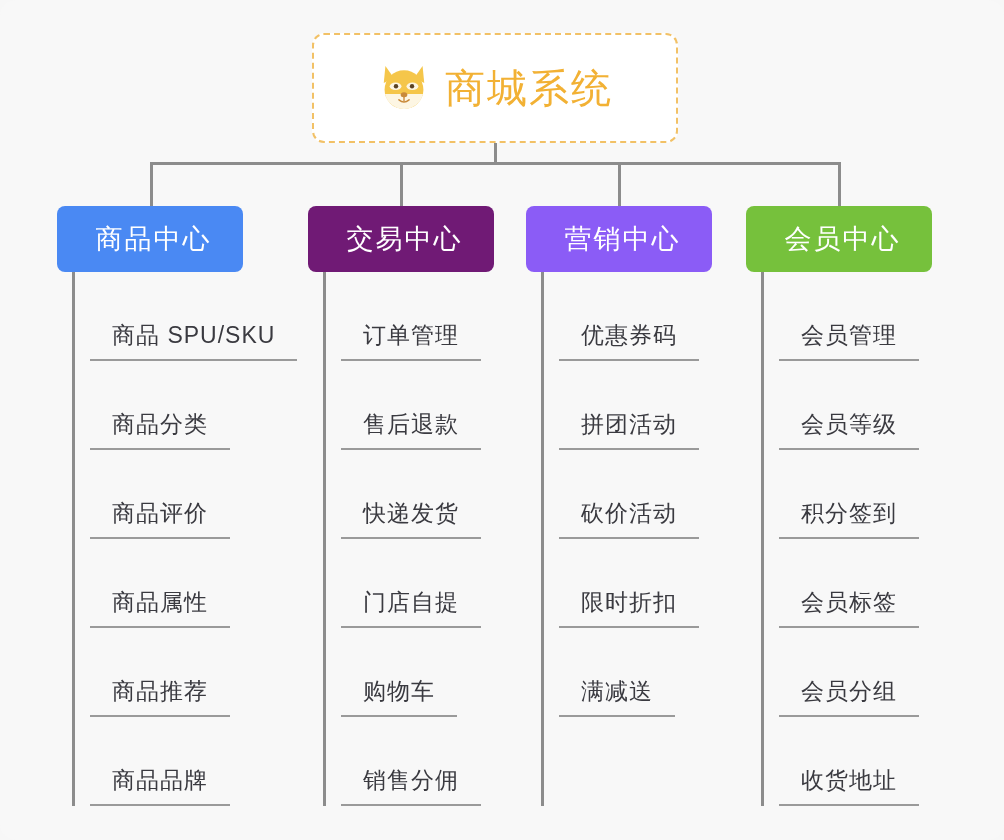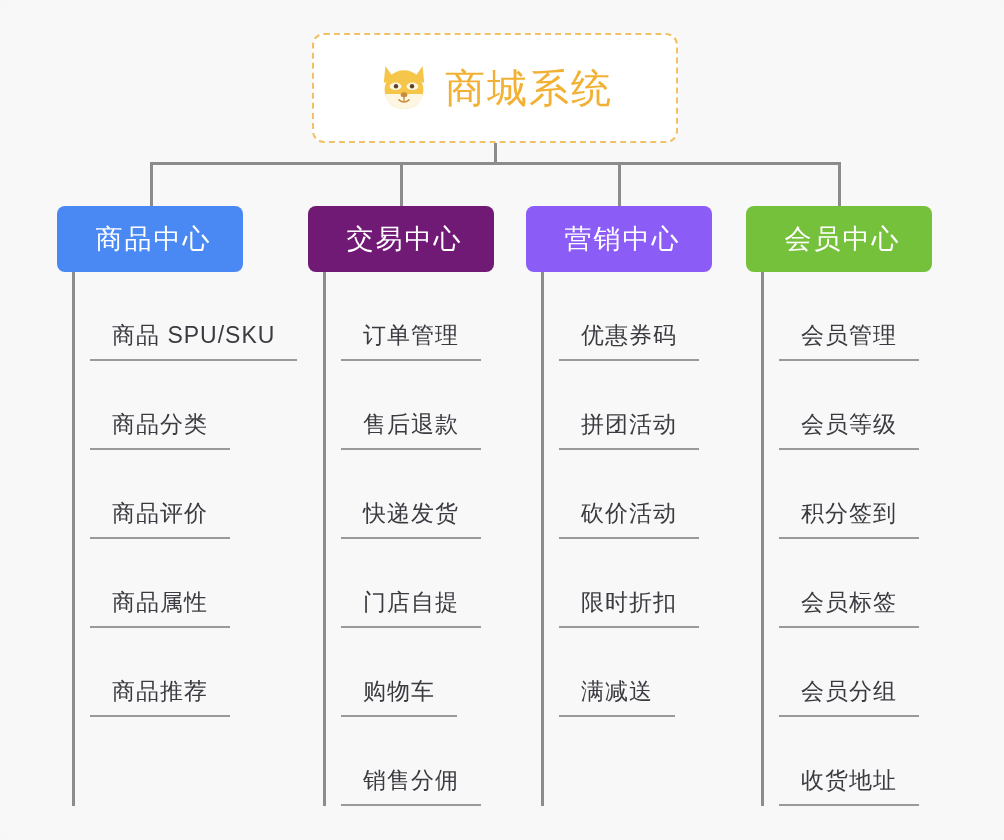--- a/index.html
+++ b/index.html
@@ -157,20 +157,23 @@
       </div>
       <div class="leaf">
         <span class="leaf-inner">商品评价</span>
       </div>
       <div class="leaf">
         <span class="leaf-inner">商品属性</span>
       </div>
       <div class="leaf">
         <span class="leaf-inner">商品推荐</span>
       </div>
+      <div class="leaf">
+        <span class="leaf-inner">商品品牌</span>
+      </div>
     </div>
   <div class="column" id="col-1" style="left:323px;">
     <div class="spine" style="height: 534px;"></div>
   <div class="leaf">
         <span class="leaf-inner">订单管理</span>
       </div>
       <div class="leaf">
         <span class="leaf-inner">售后退款</span>
       </div>
       <div class="leaf">

